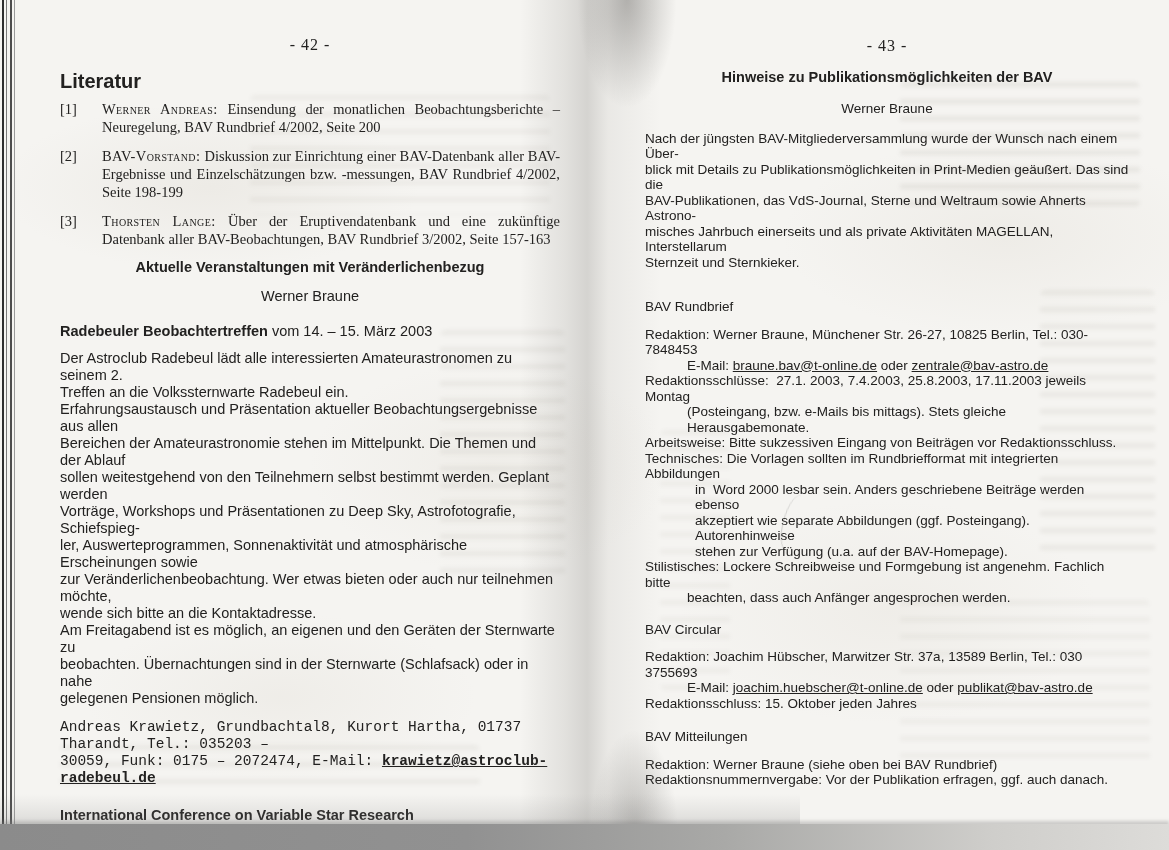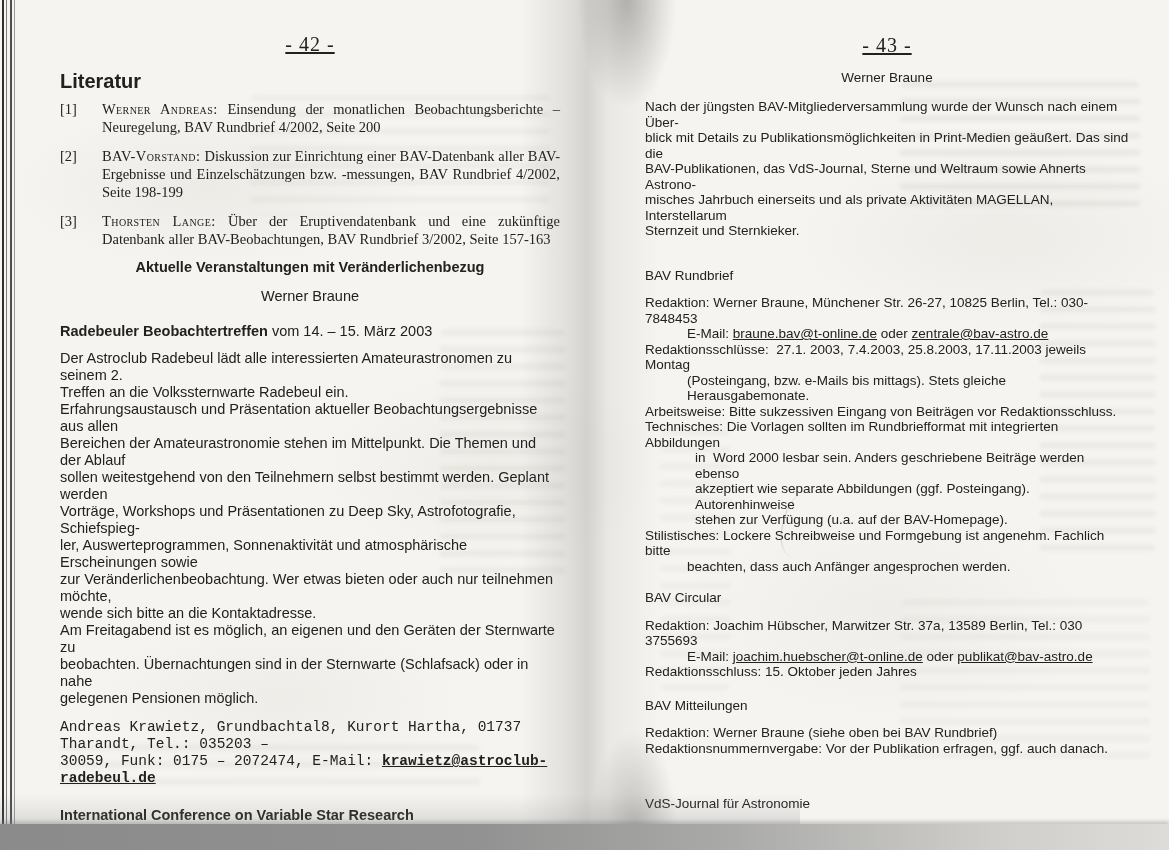--- a/index.html
+++ b/index.html
@@ -63,21 +63,21 @@
 
   .page{position:absolute;top:0;}
   .page-left{left:60px;width:500px;font-size:14.5px;line-height:17px;}
   .page-right{left:645px;width:484px;font-size:13.5px;line-height:15.5px;}
   .b{font-weight:bold;}
   .u{text-decoration:underline;}
   .center{text-align:center;}
   .line{white-space:pre-wrap;}
   .prelines{white-space:pre-line;}
 
-  .pnum{margin-top:36px;text-align:center;font-family:"Liberation Serif",serif;font-size:20px;letter-spacing:1px;text-decoration:underline;}
+  .pnum{margin-top:36px;text-align:center;font-family:"Liberation Serif",serif;font-size:16px;letter-spacing:1px;}
   .page-right .pnum{margin-top:38px;}
 
   .lit-heading{margin-top:20px;font-family:Liberation Sans, sans-serif;font-size:20px;font-weight:bold;}
   .refs{margin-top:10px;font-family:"Liberation Serif",serif;font-size:14.5px;line-height:18px;}
   .ref{display:grid;grid-template-columns:42px 1fr;margin-bottom:11px;}
   .ref-body{text-align:justify;}
   .sc{font-variant:small-caps;letter-spacing:.4px;}
 
   .events-title{text-align:center;font-weight:bold;}
   .events-author{margin-top:12px;text-align:center;}
@@ -154,20 +154,21 @@
   </div>
 
   <div class="conf-heading">International Conference on Variable Star Research</div>
   <div class="line">in memory of Prof. Kopal vom 30.3. – 3. 4. 2003 in Litomysl, Tschechien</div>
 
 </div>
 
 <div class="page page-right">
   <div class="pnum">- 43 -</div>
 
+  <div class="title center b">Hinweise zu Publikationsmöglichkeiten der BAV</div>
   <div class="author-line center">Werner Braune</div>
 
   <div class="intro prelines">Nach der jüngsten BAV-Mitgliederversammlung wurde der Wunsch nach einem Über-
 blick  mit Details zu Publikationsmöglichkeiten in Print-Medien geäußert. Das sind  die
 BAV-Publikationen, das VdS-Journal, Sterne und Weltraum sowie Ahnerts Astrono-
 misches Jahrbuch einerseits und als private Aktivitäten MAGELLAN, Interstellarum
 Sternzeit und Sternkieker.</div>
 
   <div class="sec-heading">BAV Rundbrief</div>
   <div class="sec">

